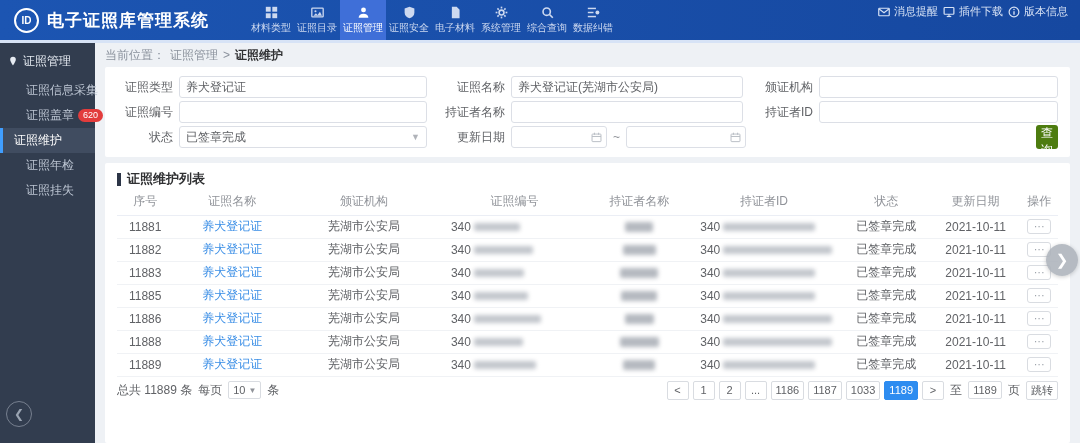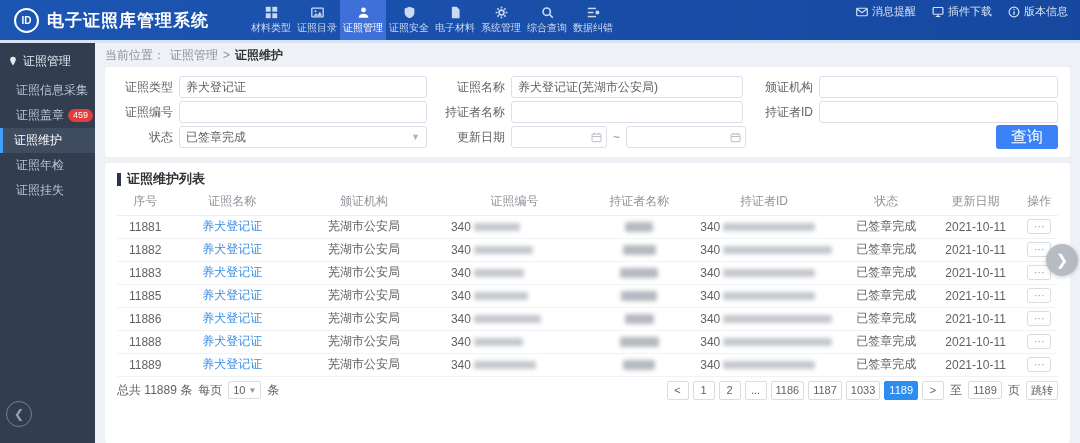--- a/index.html
+++ b/index.html
@@ -8,31 +8,31 @@
   
   .top-header{height:43px;background:linear-gradient(90deg,#1c55b2,#1648a0);border-bottom:3px solid #d7e3f6;display:flex;align-items:stretch;color:#fff;}
   .logo{display:flex;align-items:center;gap:8px;padding:0 14px;min-width:248px;}
   .logo-circle{width:25px;height:25px;border:2px solid #fff;border-radius:50%;display:flex;align-items:center;justify-content:center;font-size:10px;font-weight:bold;}
   .logo-title{font-size:17px;font-weight:bold;letter-spacing:1px;}
   .main-nav{display:flex;align-items:stretch;}
   .nav-item{width:46px;display:flex;flex-direction:column;align-items:center;justify-content:center;gap:2px;font-size:10px;color:#cdd9f0;cursor:pointer;padding:2px 1px;}
   .nav-item svg{width:13px;height:13px;}
   .nav-item.active{background:#3f6fd8;color:#fff;}
   .utilities{margin-left:auto;display:flex;flex-direction:column;justify-content:space-between;padding:4px 12px 6px;font-size:11px;color:#d7e2f5;}
-  .util-row{display:flex;justify-content:flex-end;gap:16px;}
+  .util-row{display:flex;justify-content:flex-end;gap:5px;}
   .util-item{display:flex;align-items:center;gap:4px;cursor:pointer;}
   .util-item svg{width:12px;height:12px;}
   .avatar-wrap svg{width:16px;height:16px;}
 
   
   .layout{display:flex;height:400px;}
   .sidebar{width:95px;background:#323d4f;color:#bcc5d2;font-size:12px;position:relative;flex-shrink:0;}
   .side-group{display:flex;align-items:center;gap:5px;padding:10px 8px 8px 8px;color:#e6ebf2;}
   .side-group svg{width:10px;height:10px;flex-shrink:0;}
-  .side-item{height:25px;line-height:25px;padding-left:16px;cursor:pointer;white-space:nowrap;display:flex;align-items:center;}
+  .side-item{height:25px;line-height:25px;padding-left:26px;cursor:pointer;white-space:nowrap;display:flex;align-items:center;}
   .side-item.active{background:#404c60;border-left:3px solid #409eff;padding-left:11px;color:#fff;}
   .badge{background:#e23c3c;color:#fff;font-size:9px;border-radius:8px;padding:1px 5px;margin-left:4px;line-height:1.2;}
   .collapse-btn{position:absolute;left:6px;bottom:16px;width:26px;height:26px;border:1px solid #77808f;border-radius:50%;color:#9aa4b2;display:flex;align-items:center;justify-content:center;font-size:12px;cursor:pointer;}
 
   .content{flex:1;padding:0 10px;display:flex;flex-direction:column;min-width:0;}
   .breadcrumb{height:24px;display:flex;align-items:center;font-size:12px;color:#8a919c;gap:5px;}
   .breadcrumb .current{color:#303133;font-weight:bold;}
 
   
   .filter-panel{background:#fff;border-radius:2px;padding:6px 12px;}
@@ -40,21 +40,21 @@
   .f-label{text-align:right;margin-right:6px;font-size:12px;color:#606266;flex-shrink:0;}
   .lw1{width:56px;} .lw2{width:66px;margin-left:12px;} .lw3{width:58px;margin-left:12px;}
   .f-input{height:22px;border:1px solid #dcdfe6;border-radius:3px;font-size:12px;padding:0 6px;color:#606266;background:#fff;outline:none;}
   .w1{width:248px;} .w2{width:232px;} .w3{flex:1;min-width:0;}
   .select-box{width:248px;height:22px;border:1px solid #dcdfe6;border-radius:3px;font-size:12px;color:#606266;display:flex;align-items:center;padding:0 6px;cursor:pointer;background:#fff;}
   .select-box .caret{margin-left:auto;font-size:9px;color:#b0b3b9;}
   .date-box{position:relative;display:flex;align-items:center;}
   .date-box input{padding-right:20px;}
   .date-box svg{position:absolute;right:5px;width:11px;height:11px;stroke:#b7bcc4;fill:none;}
   .tilde{margin:0 6px;color:#909399;font-size:12px;}
-  .search-btn{margin-left:auto;width:62px;height:24px;background:#3b82f6;border:none;border-radius:3px;color:#fff;font-size:16px;cursor:pointer;}
+  .search-btn{margin-left:auto;width:22px;height:24px;background:#4d7c0f;border:none;border-radius:3px;color:#fff;font-size:12px;cursor:pointer;}
 
   
   .table-panel{background:#fff;border-radius:2px;margin-top:6px;flex:1;padding:6px 12px 0;display:flex;flex-direction:column;min-height:0;}
   .section-title{font-size:13px;font-weight:bold;color:#303133;display:flex;align-items:center;height:20px;}
   .section-title::before{content:"";width:4px;height:13px;background:#2c3547;margin-right:6px;display:inline-block;}
   table{width:100%;border-collapse:collapse;font-size:12px;color:#606266;table-layout:fixed;}
   thead th{color:#909399;font-weight:normal;height:26px;border-bottom:1px solid #ebeef5;text-align:center;}
   tbody td{height:23px;border-bottom:1px solid #f0f2f5;text-align:center;white-space:nowrap;overflow:hidden;}
   td.left,th.left{text-align:left;padding-left:14px;}
   a.cert-link{color:#3a8ee6;text-decoration:none;cursor:pointer;}
@@ -191,21 +191,21 @@
             <path d="M8 1a4.5 4.5 0 0 1 4.5 4.5C12.5 9 8 15 8 15S3.5 9 3.5 5.5A4.5 4.5 0 0 1 8 1z"></path>
           </svg></span>
       <span>证照管理</span>
     </div>
     <div id="side-items">
         <div class="side-item">
           <span>证照信息采集</span>
         </div>
         <div class="side-item">
           <span>证照盖章</span>
-          <span class="badge">459</span>
+          <span class="badge">620</span>
         </div>
         <div class="side-item active">
           <span>证照维护</span>
         </div>
         <div class="side-item">
           <span>证照年检</span>
         </div>
         <div class="side-item">
           <span>证照挂失</span>
         </div>

